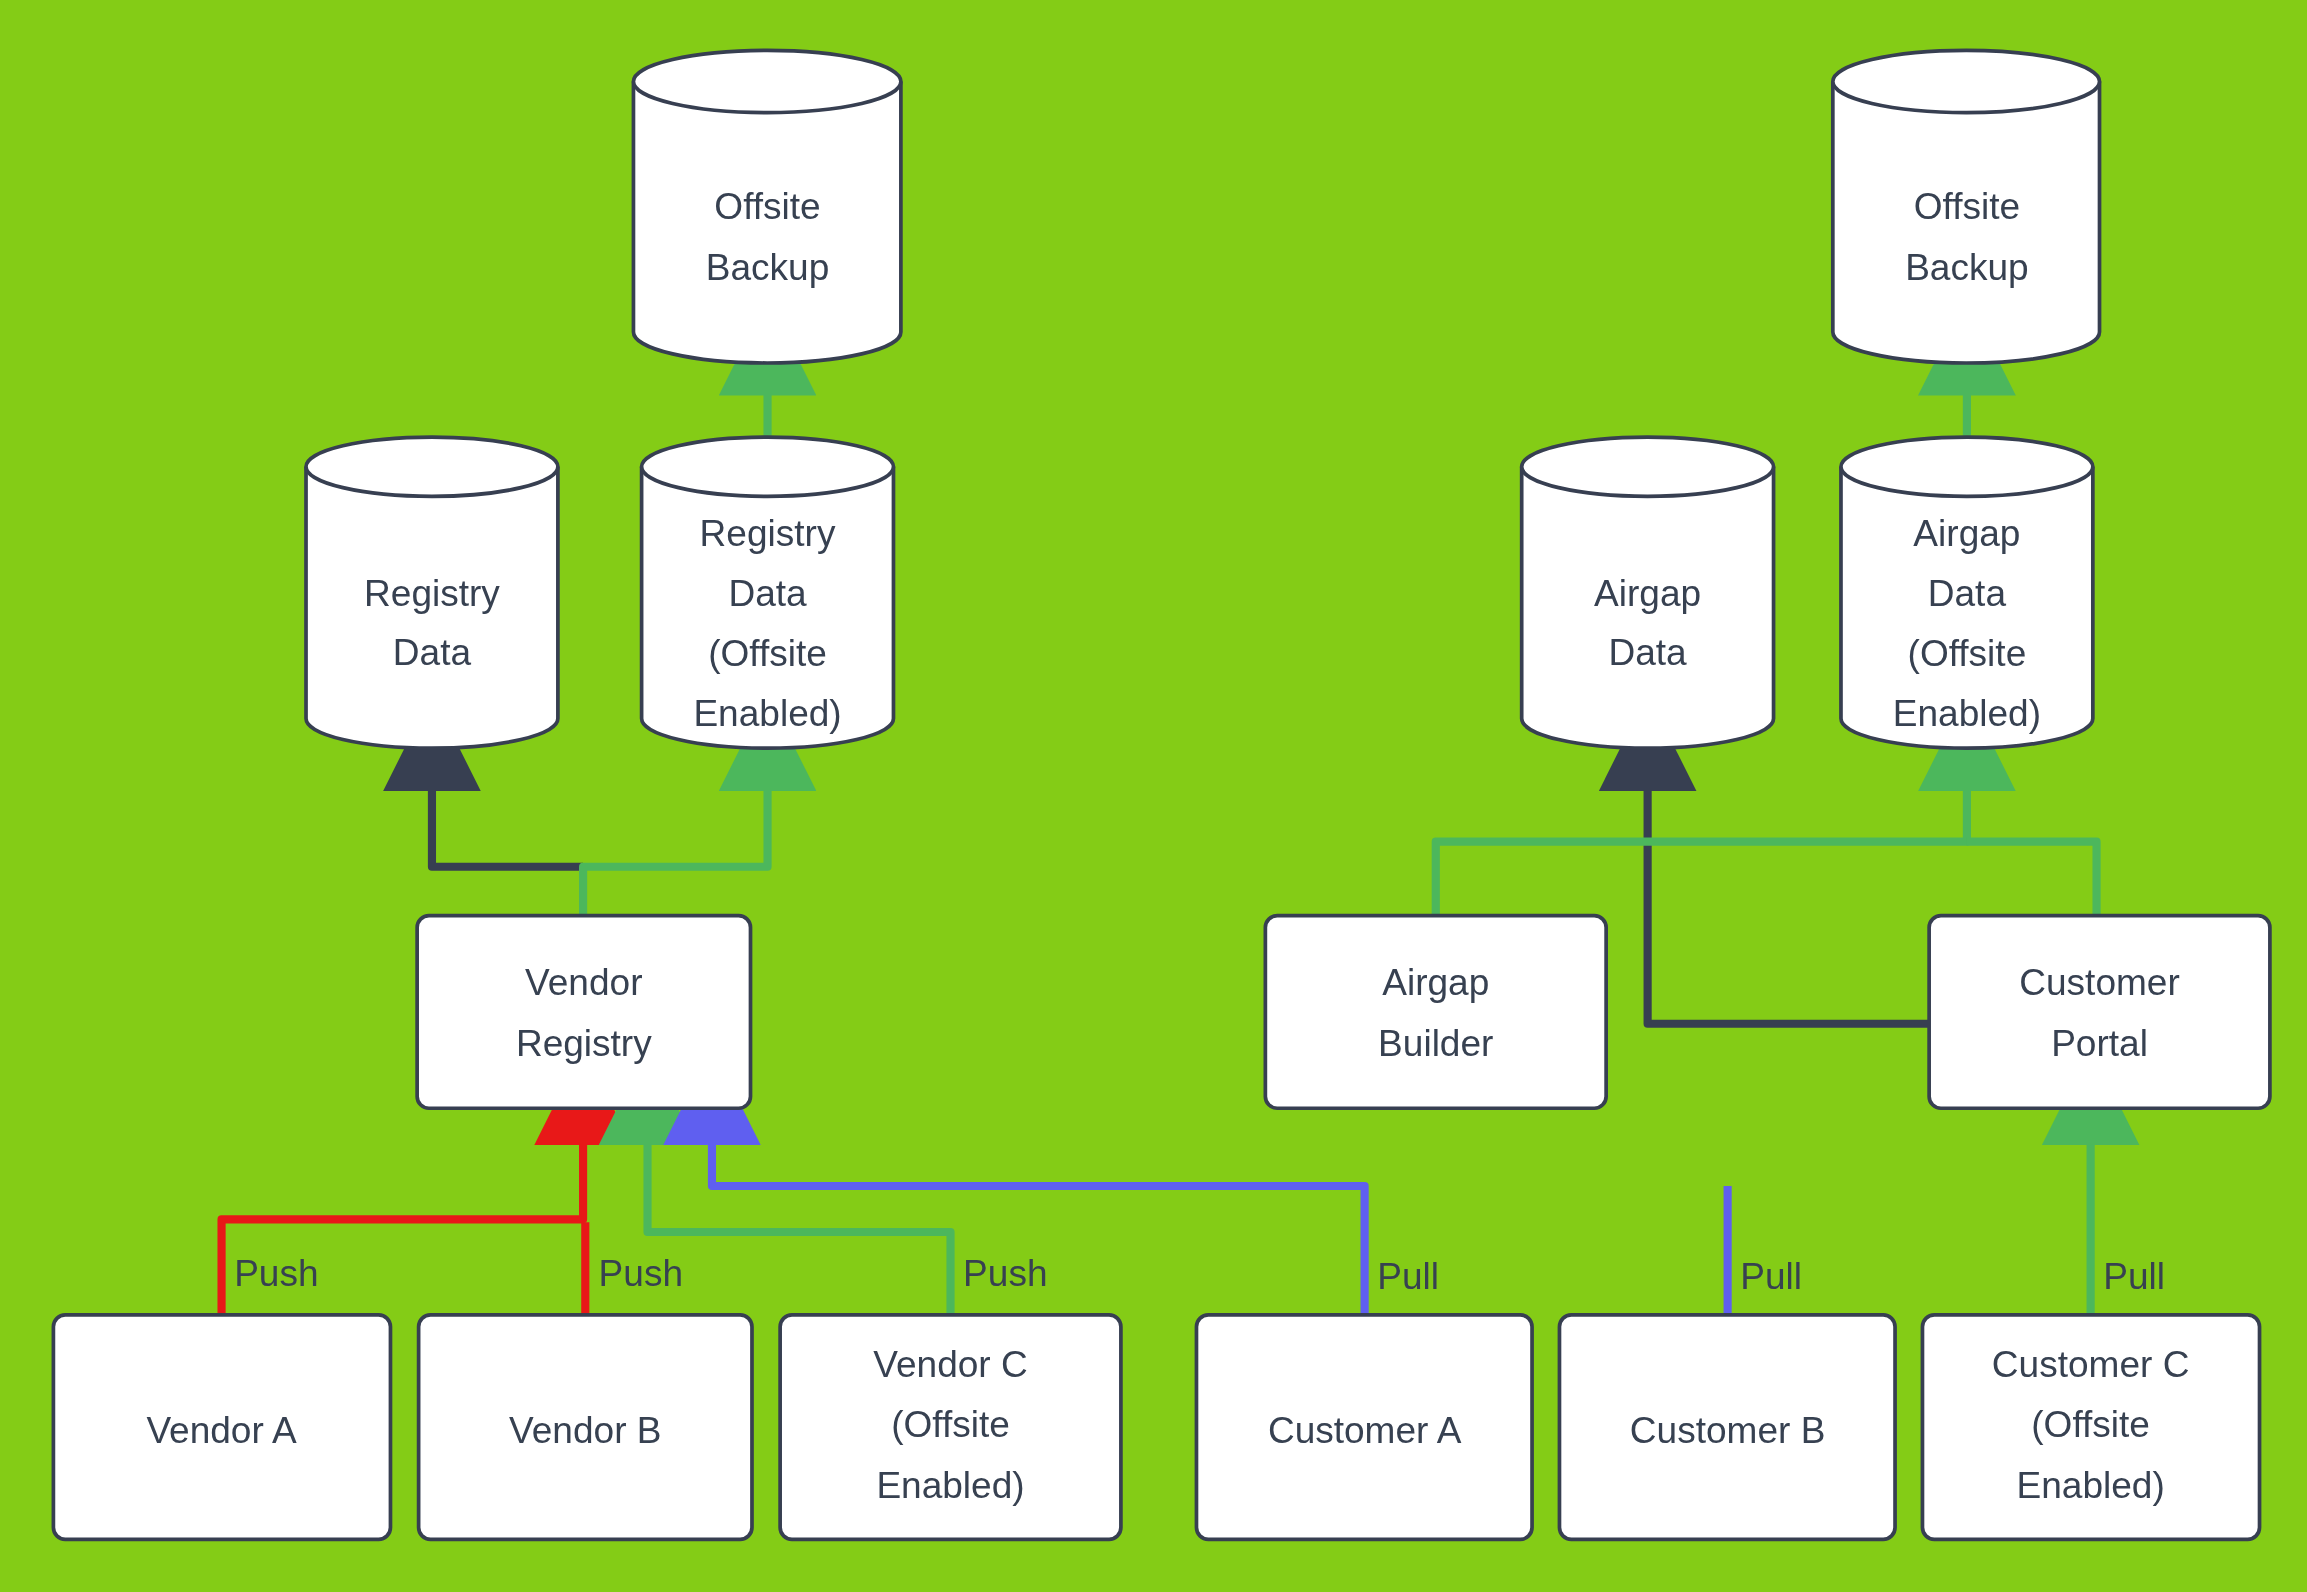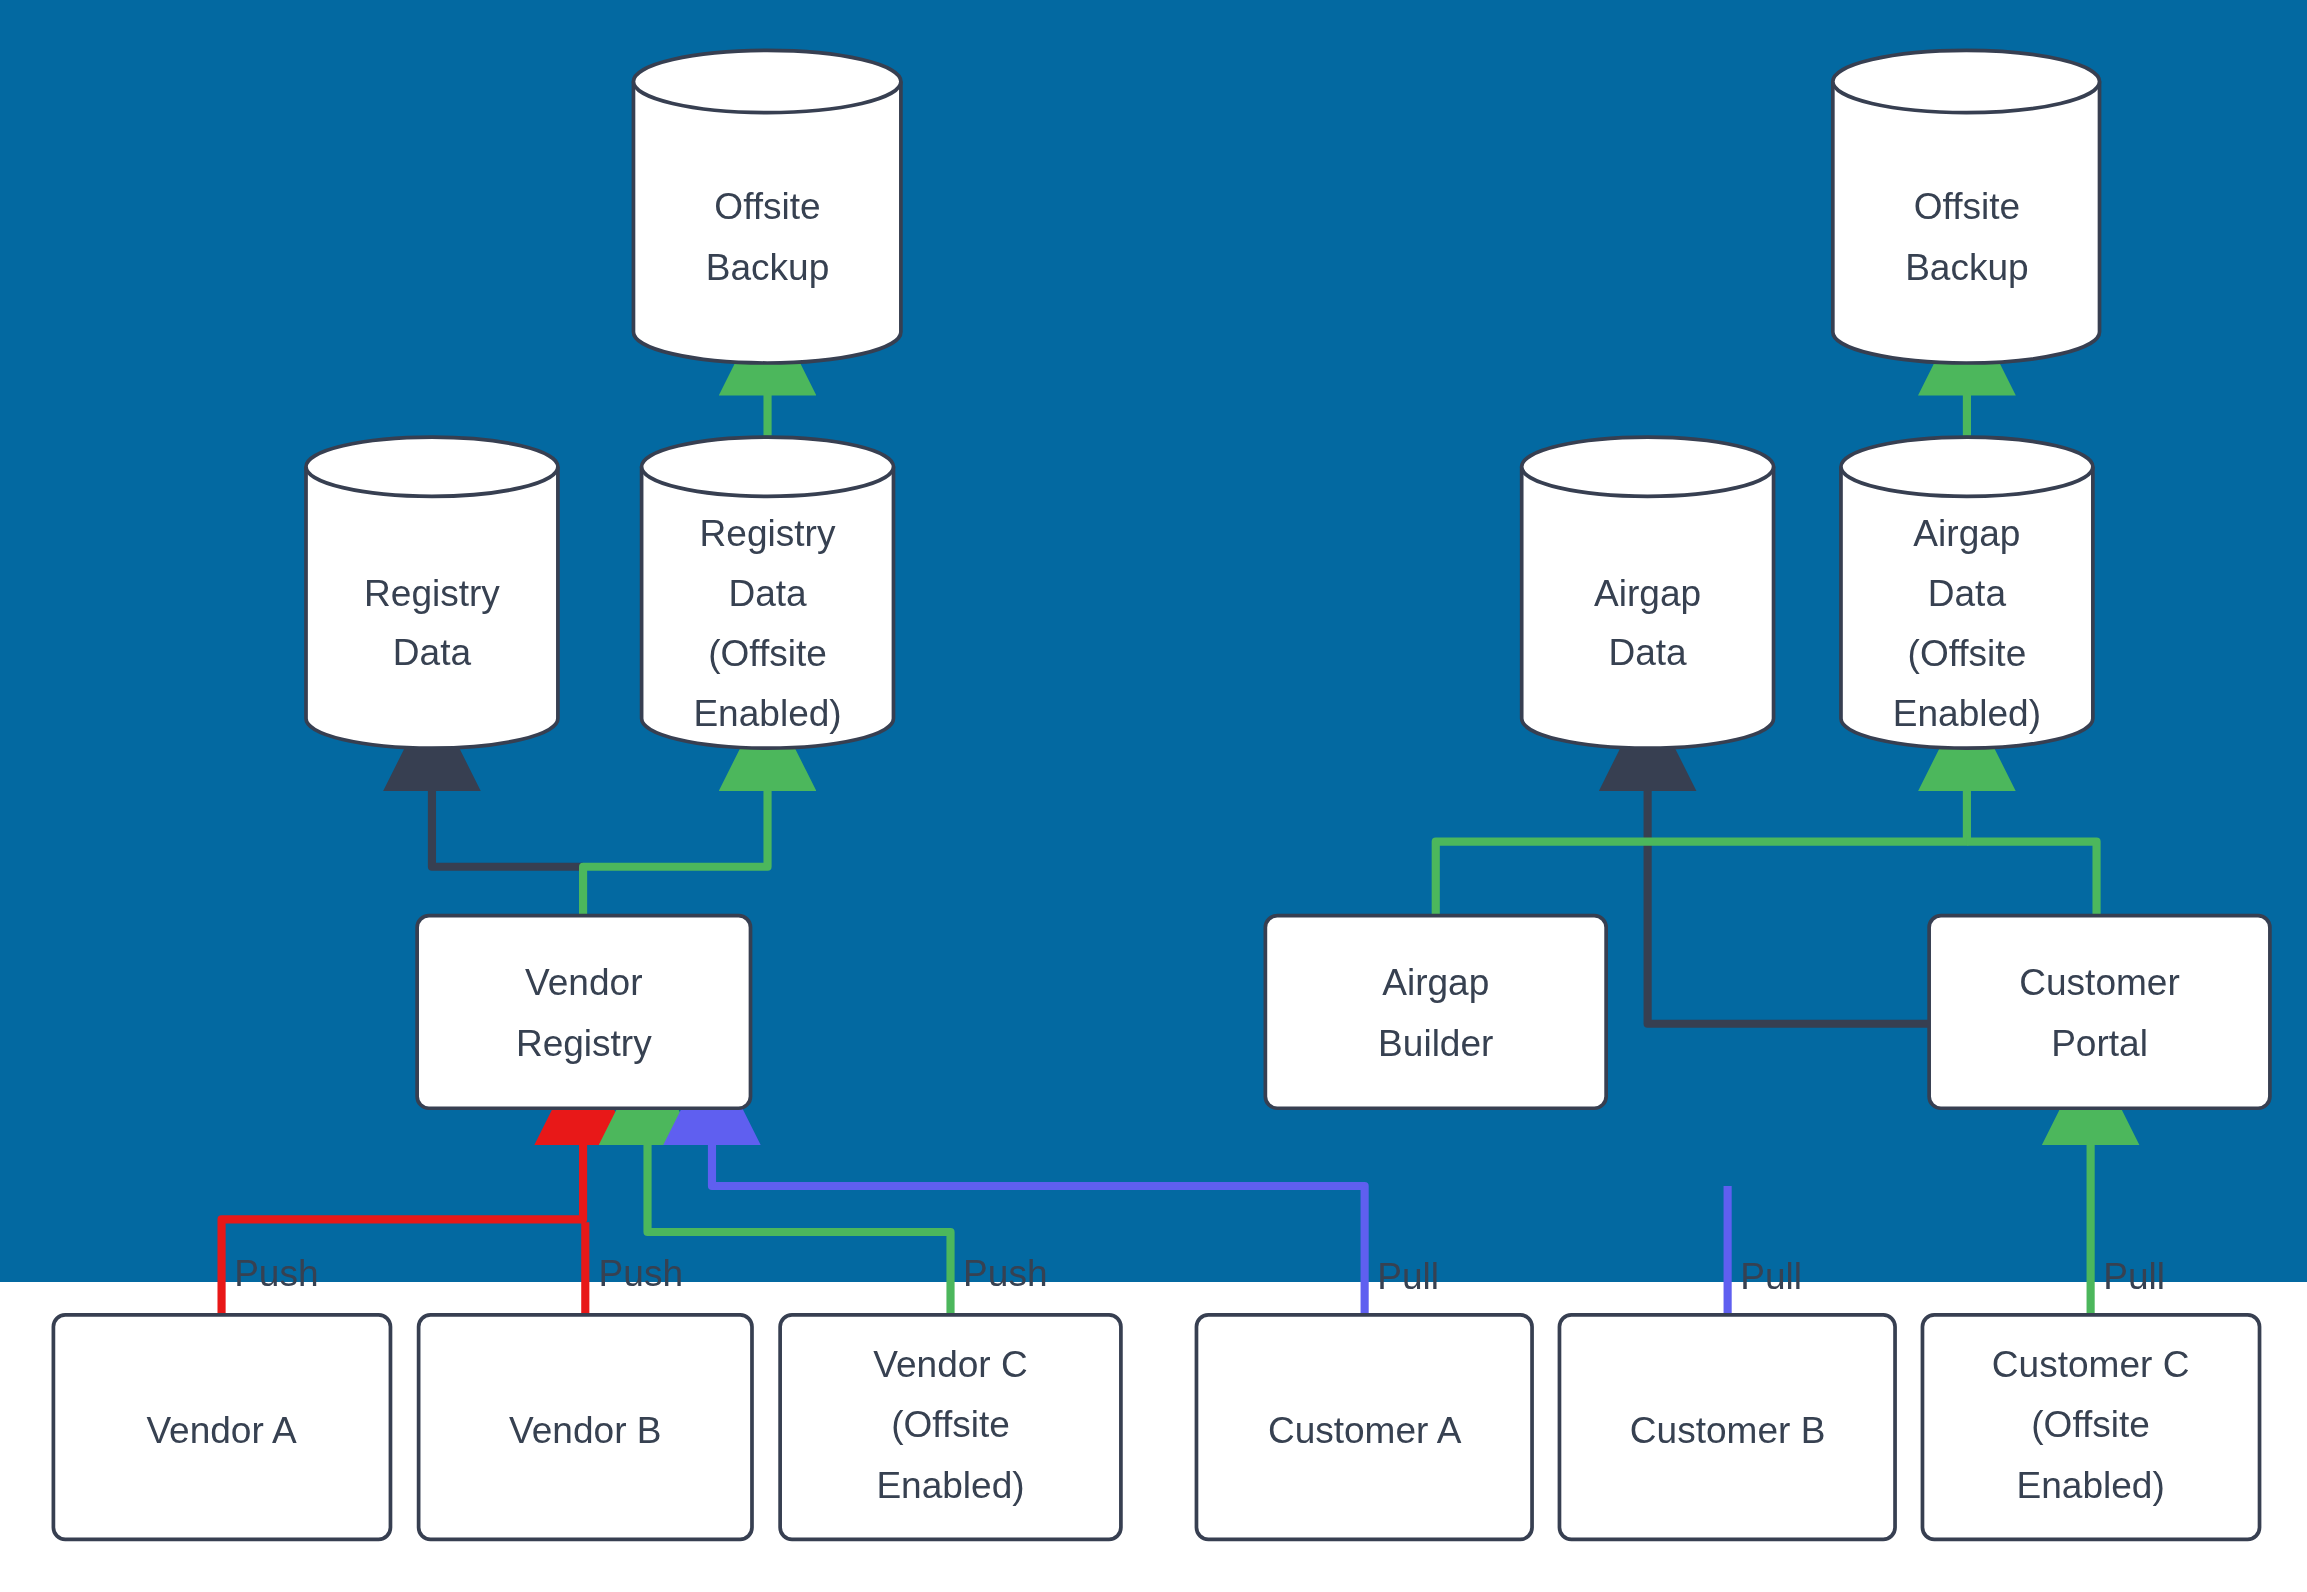--- a/index.html
+++ b/index.html
@@ -9,22 +9,22 @@
   }
   body {
     width: 2307px;
     height: 1592px;
     font-family: "Liberation Sans", sans-serif;
     overflow: hidden;
   }
   #diagram-root {
     position: relative;
     width: 2307px;
-    height: 1282px;
-    background: #0369a1;
+    height: 1592px;
+    background: #84cc16;
   }
   svg#diagram-svg {
     display: block;
     width: 2307px;
     height: 1592px;
   }
   .node-shape {
     fill: #ffffff;
     stroke: #373f51;
     stroke-width: 5;

